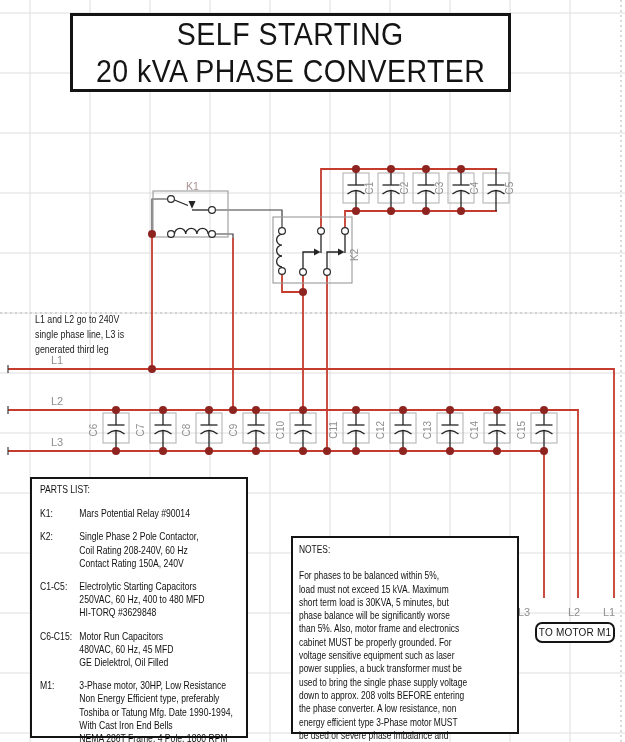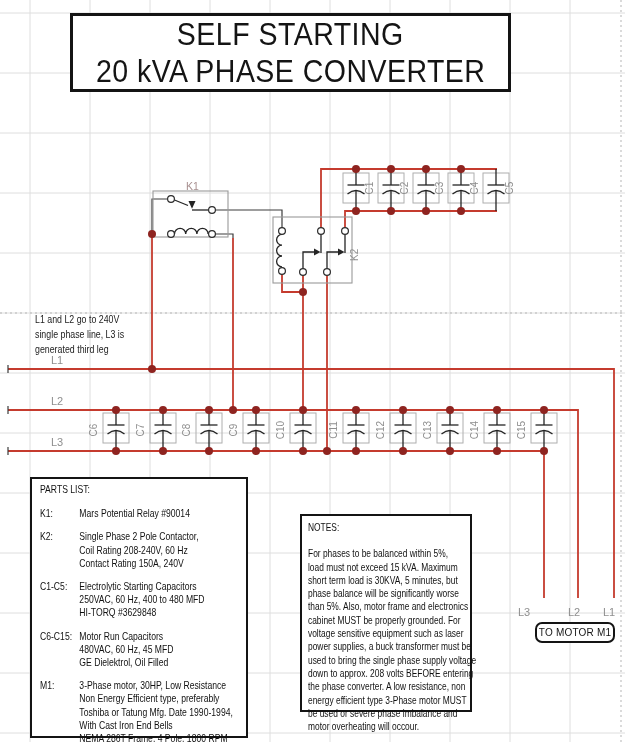--- a/index.html
+++ b/index.html
@@ -28,21 +28,21 @@
               transform:scaleX(.92);}
   .side-note{position:absolute;left:35px;top:312px;font-size:10.5px;line-height:15px;color:#222;
              white-space:nowrap;transform:scaleX(.84);transform-origin:0 0;}
   .parts-box{left:30px;top:477px;width:218px;height:261px;padding-left:48px;}
   .pl-content{position:absolute;left:8px;top:4px;font-size:10.5px;line-height:13.2px;color:#111;
               white-space:nowrap;transform:scaleX(.82);transform-origin:0 0;}
   .pl-title{margin-bottom:11px;}
   .pl-item{display:flex;margin-top:10px;}
   .pl-item:first-of-type{margin-top:0;}
   .pl-ref{width:48px;flex:none;}
-  .notes-box{left:291px;top:514px;width:172px;height:198px;margin-left:9px;}
+  .notes-box{left:291px;top:536px;width:228px;height:198px;}
   .notes-content{position:absolute;left:6px;top:5px;font-size:10.5px;line-height:13.3px;color:#111;
                  white-space:nowrap;transform:scaleX(.80);transform-origin:0 0;}
   .notes-title{margin-bottom:13px;}
   .motor-box{left:535px;top:622px;width:80px;height:21px;display:flex;align-items:center;
              justify-content:center;font-size:10px;letter-spacing:.2px;white-space:nowrap;border-radius:7px;}
 </style>
 </head>
 <body>
 
 <div class="canvas" style="--wire: #c53b2e; --junction: #8e2420;">

